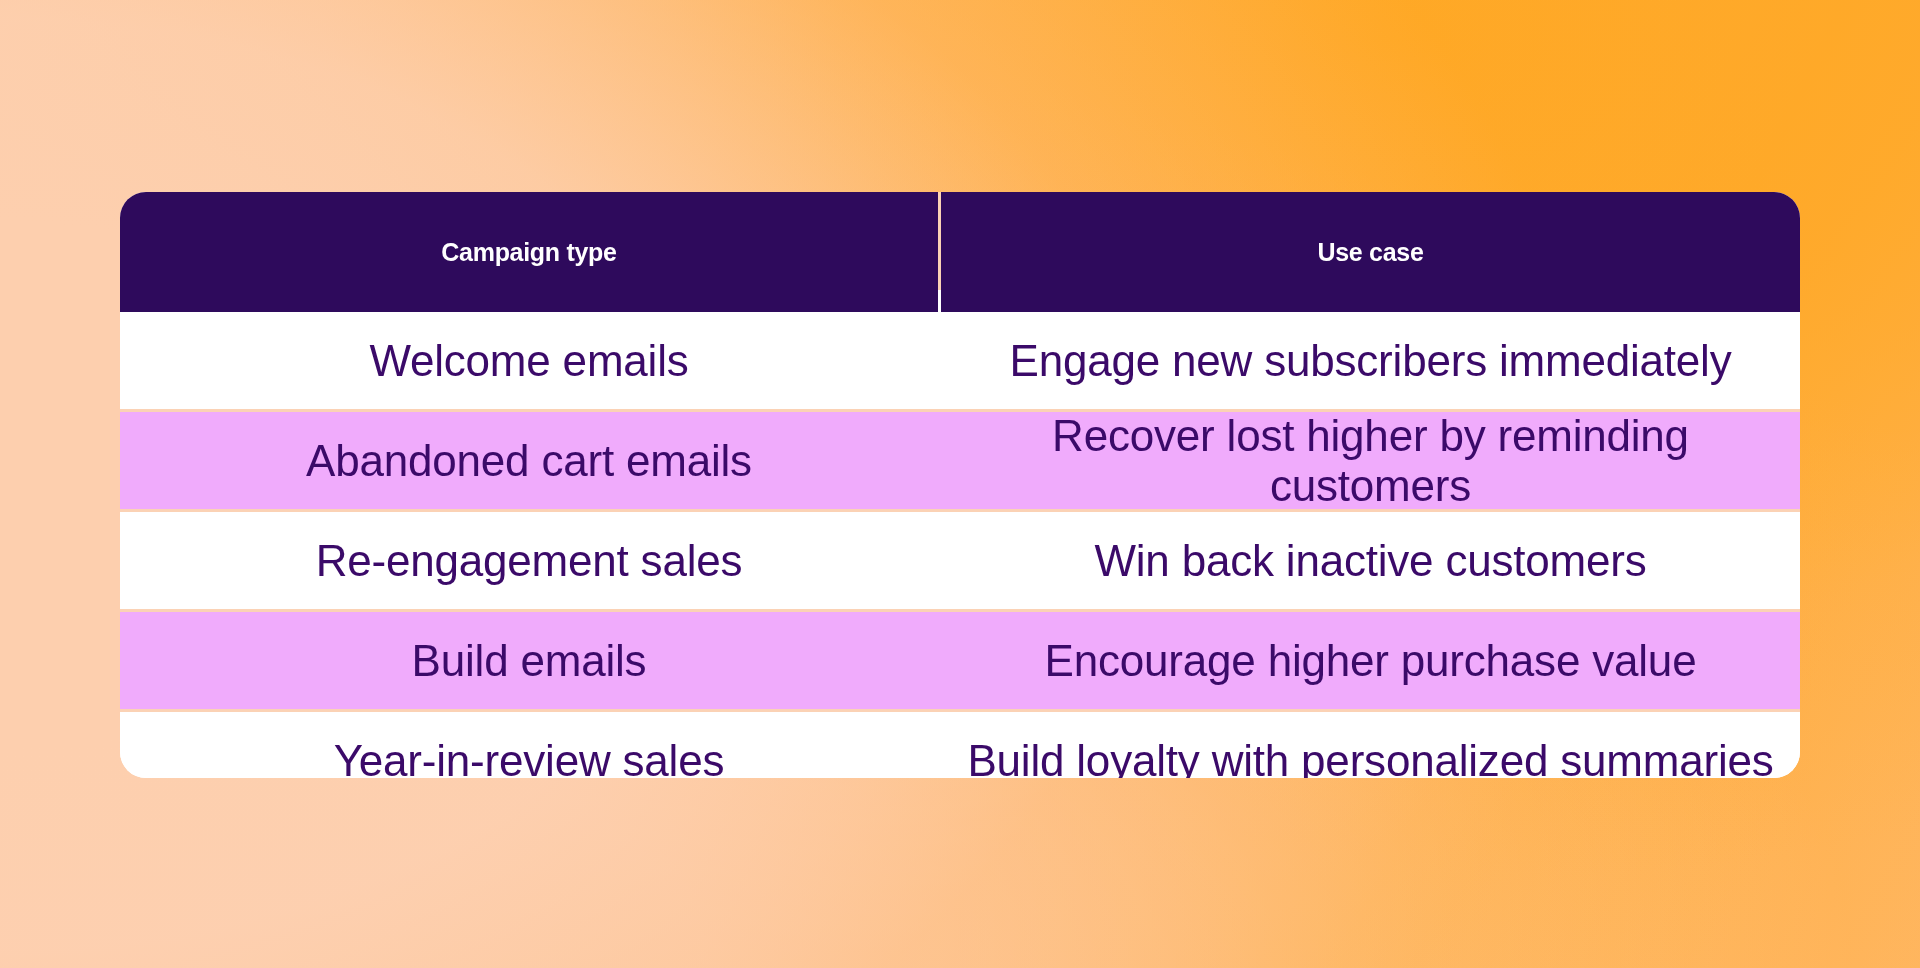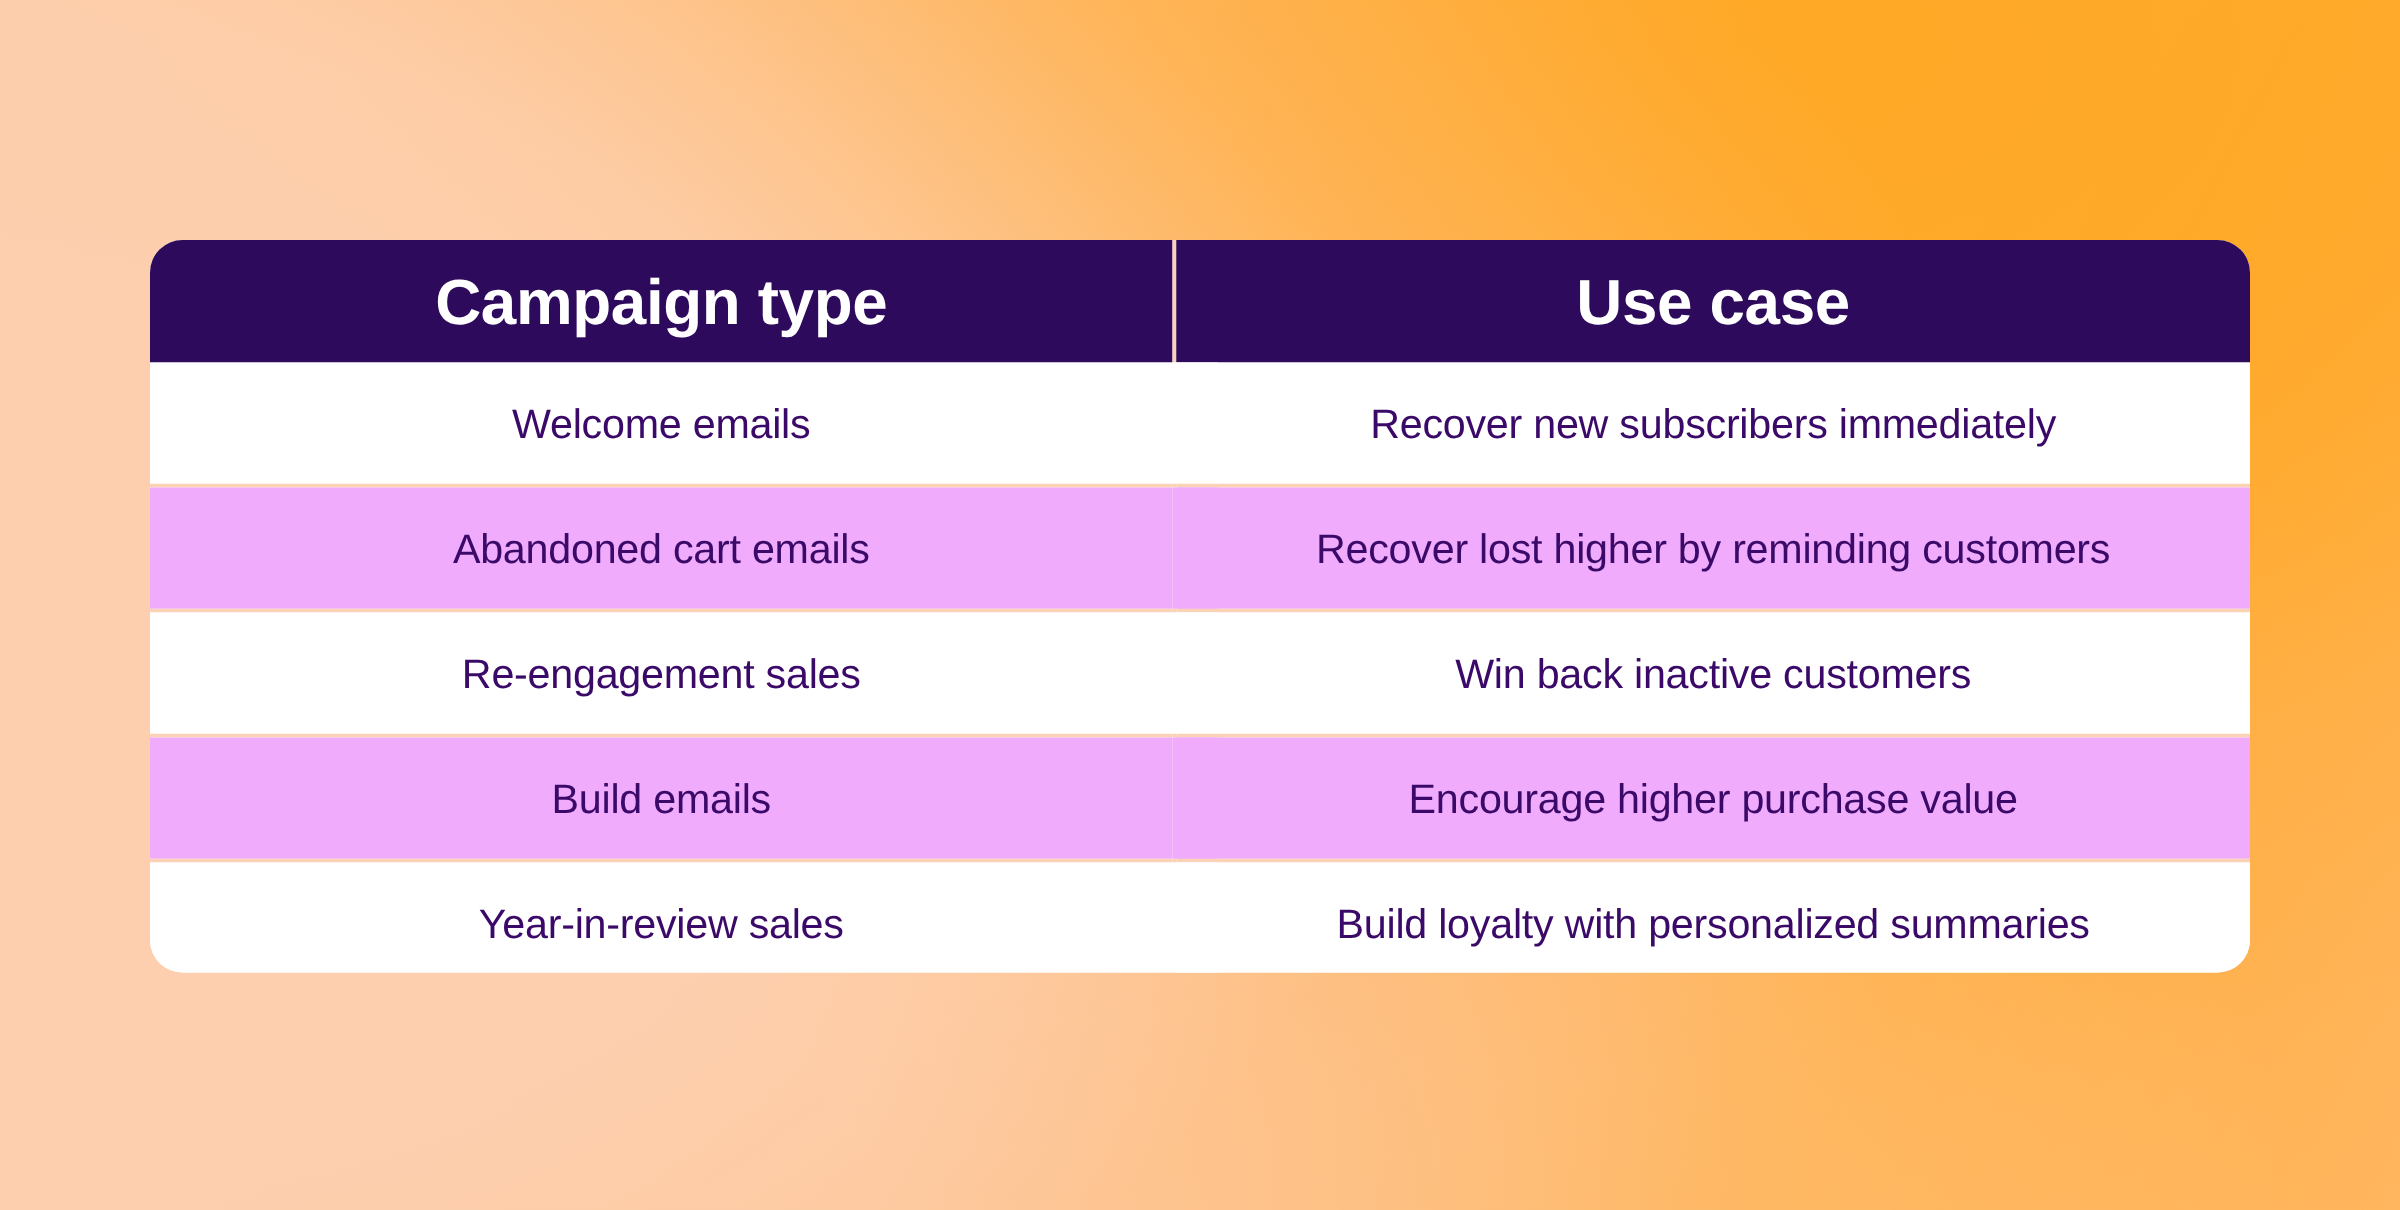--- a/index.html
+++ b/index.html
@@ -43,41 +43,41 @@
     grid-template-columns: 818px 3px 859px;
     grid-auto-rows: auto;
     width: 100%;
     height: 100%;
   }
 
   
   .hdr-cell {
     background: #2E0A5C;
     color: #FFFFFF;
-    height: 98px;
+    height: 120px;
     display: flex;
     align-items: center;
     justify-content: center;
-    font-size: 51px;
+    font-size: 25px;
     font-weight: 700;
     letter-spacing: -0.3px;
   }
   .hdr-div {
     background: #FBD2B5;
     height: 98px;
   }
 
   
   .body-cell {
     height: 97px;
     display: flex;
     align-items: center;
     justify-content: center;
     color: #3B0A69;
-    font-size: 33px;
+    font-size: 44px;
     font-weight: 400;
     letter-spacing: -0.2px;
     padding: 0 18px;
     text-align: center;
   }
   .row-odd  .body-cell { background: #FFFFFF; }
   .row-even .body-cell { background: #f0abfc; }
 
   .vdiv { background: #FBD2B5; }
 
@@ -104,21 +104,21 @@
       <div class="hdr-cell">
         <span>Use case</span>
       </div>
 
       <div class="rowgroup row-odd">
         <div class="body-cell">
           <span>Welcome emails</span>
         </div>
         <div class="body-cell vdiv"></div>
         <div class="body-cell">
-          <span>Recover new subscribers immediately</span>
+          <span>Engage new subscribers immediately</span>
         </div>
       </div>
 
       <div class="hrule-cell"></div>
       <div class="hrule-div"></div>
       <div class="hrule-cell"></div>
 
       <div class="rowgroup row-even">
         <div class="body-cell">
           <span>Abandoned cart emails</span>

